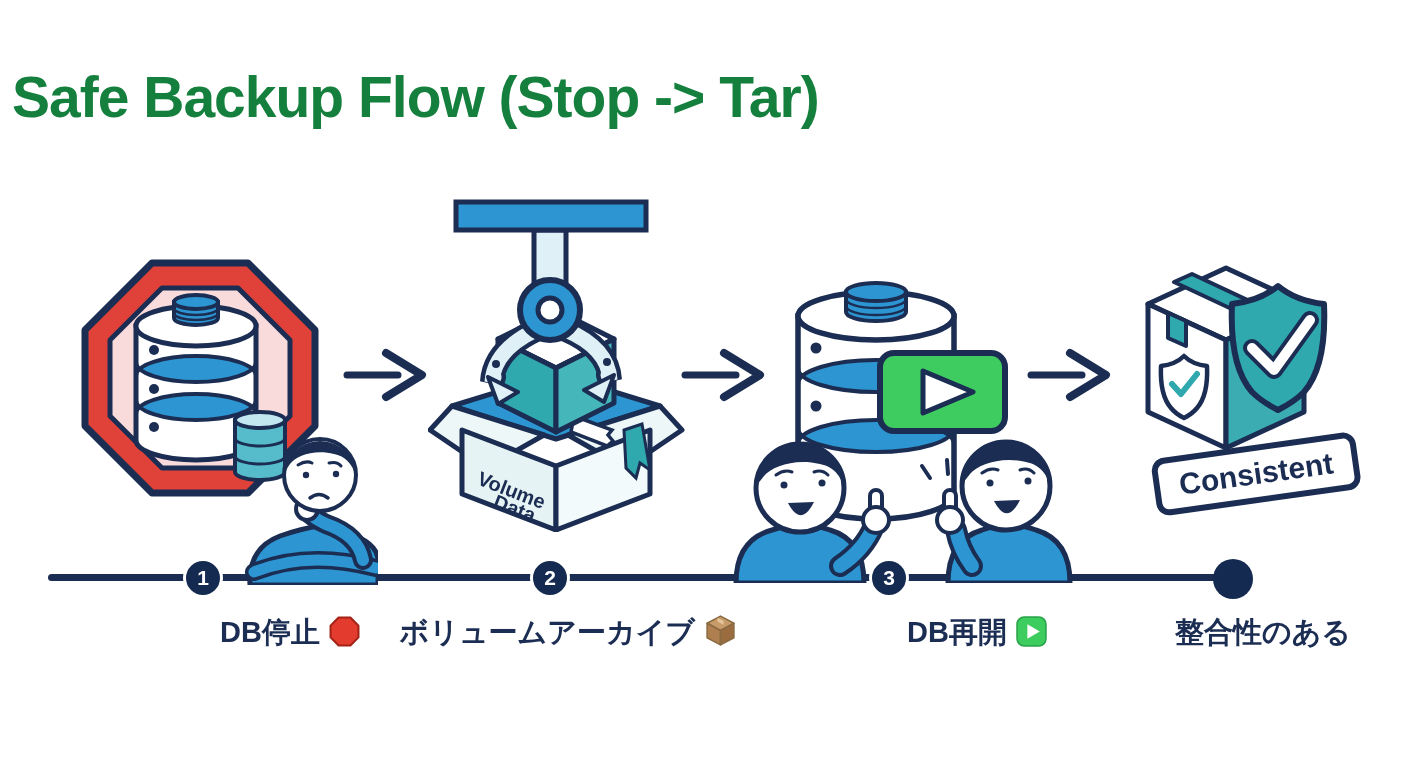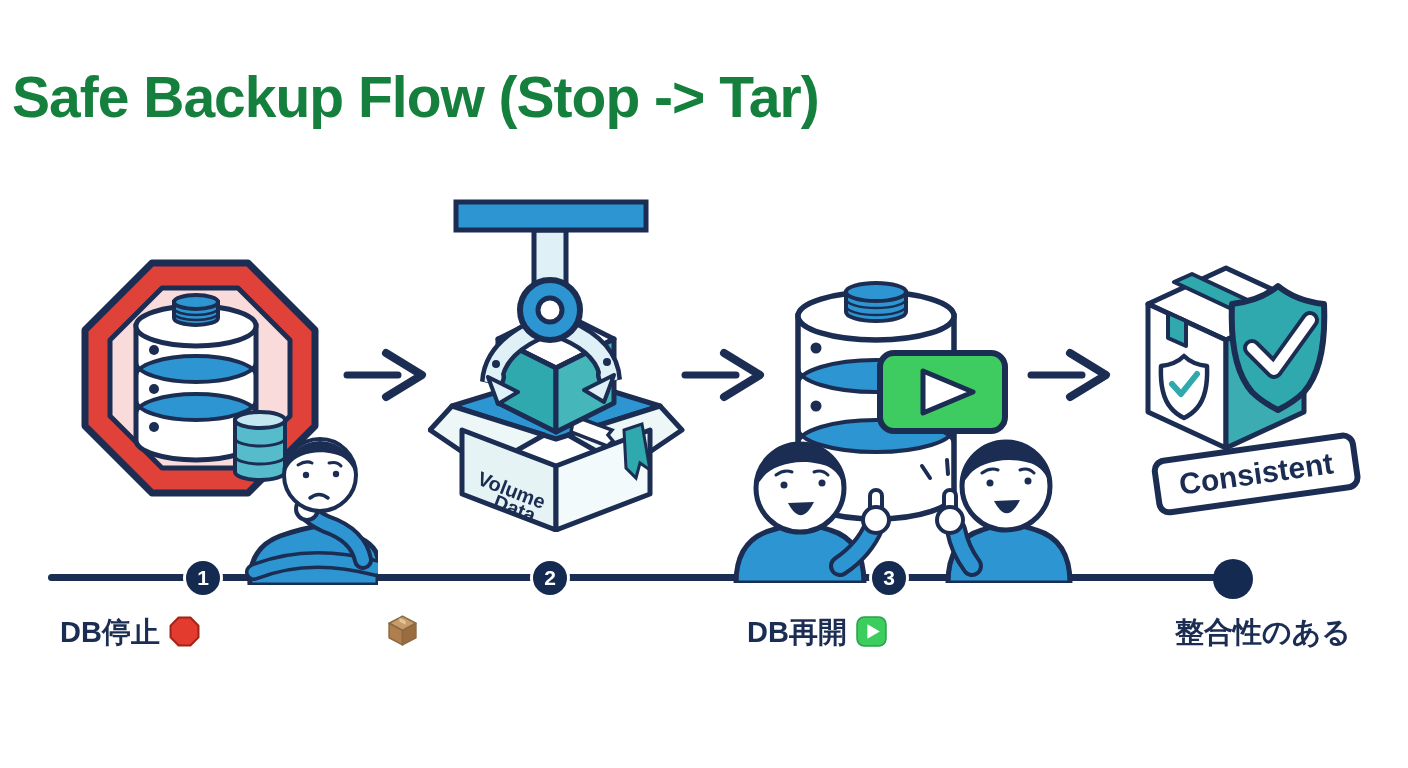--- a/index.html
+++ b/index.html
@@ -19,21 +19,21 @@
     position:absolute;width:40px;height:40px;border-radius:50%;
     background:#152a50;border:3px solid #ffffff;box-sizing:border-box;
     display:flex;align-items:center;justify-content:center;
     color:#ffffff;font-size:21px;font-weight:bold;z-index:5;
   }
   .marker.end-dot{width:40px;height:40px;border:none;}
   .step-illu{position:absolute;z-index:2;}
   .arrow{position:absolute;z-index:2;}
   .step-label{
     position:absolute;top:612px;z-index:6;font-size:29px;font-weight:bold;
-    color:#1b2d52;text-align:left;line-height:40px;white-space:nowrap;
+    color:#1b2d52;text-align:right;line-height:40px;white-space:nowrap;
   }
   .step-label .lbl-icon{display:inline-block;vertical-align:-5px;margin-left:9px;}
   .step-label.two-line{text-align:center;line-height:41px;white-space:normal;}
 </style>
 </head>
 <body>
 
 <div id="canvas">
 
   <div class="title">Safe Backup Flow (Stop -&gt; Tar)</div>
@@ -207,21 +207,21 @@
     </g>
   </svg>
 
   <div class="step-label" style="left:60px;width:300px;">
     <span>DB停止</span><span class="lbl-icon"><svg width="31" height="31" viewBox="0 0 30 30">
           <polygon points="9.3,1.5 20.7,1.5 28.5,9.3 28.5,20.7 20.7,28.5 9.3,28.5 1.5,20.7 1.5,9.3" fill="#e33b2e" stroke="#a32317" stroke-width="2" stroke-linejoin="round"></polygon>
         </svg></span>
   </div>
 
   <div class="step-label" style="left:377px;width:360px;">
-    <span class="lbl-icon"><svg width="33" height="33" viewBox="0 0 32 32">
+    <span>ボリュームアーカイブ</span><span class="lbl-icon"><svg width="33" height="33" viewBox="0 0 32 32">
           <polygon points="16,2 29,9 16,16 3,9" fill="#c89b6a" stroke="#8a6b42" stroke-width="1.5" stroke-linejoin="round"></polygon>
           <polygon points="3,9 16,16 16,30 3,23" fill="#b07f4f" stroke="#8a6b42" stroke-width="1.5" stroke-linejoin="round"></polygon>
           <polygon points="16,16 29,9 29,23 16,30" fill="#9a6c3f" stroke="#8a6b42" stroke-width="1.5" stroke-linejoin="round"></polygon>
           <polygon points="13,3.6 19,6.8 19,10.4 13,7.2" fill="#e4c59a"></polygon>
         </svg></span>
   </div>
 
   <div class="step-label" style="left:747px;width:300px;">
     <span>DB再開</span><span class="lbl-icon"><svg width="31" height="31" viewBox="0 0 30 30">
           <rect x="1" y="1" width="28" height="28" rx="7" fill="#3dcc5e" stroke="#2aa348" stroke-width="1.5"></rect>

